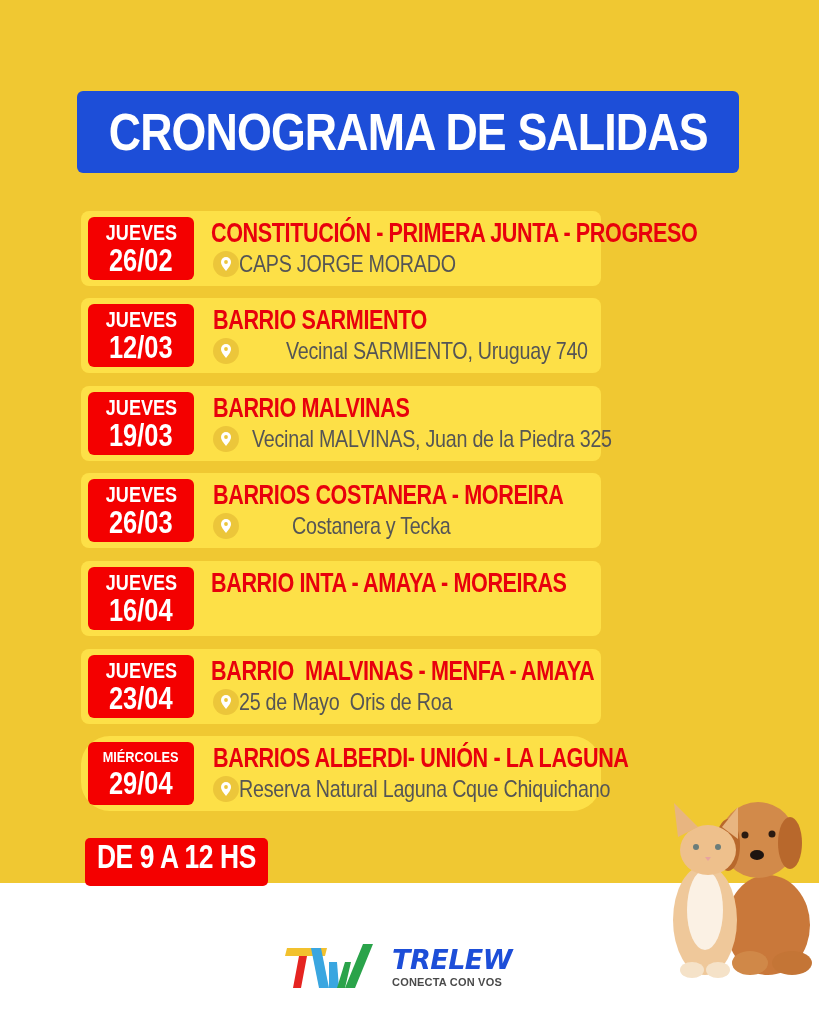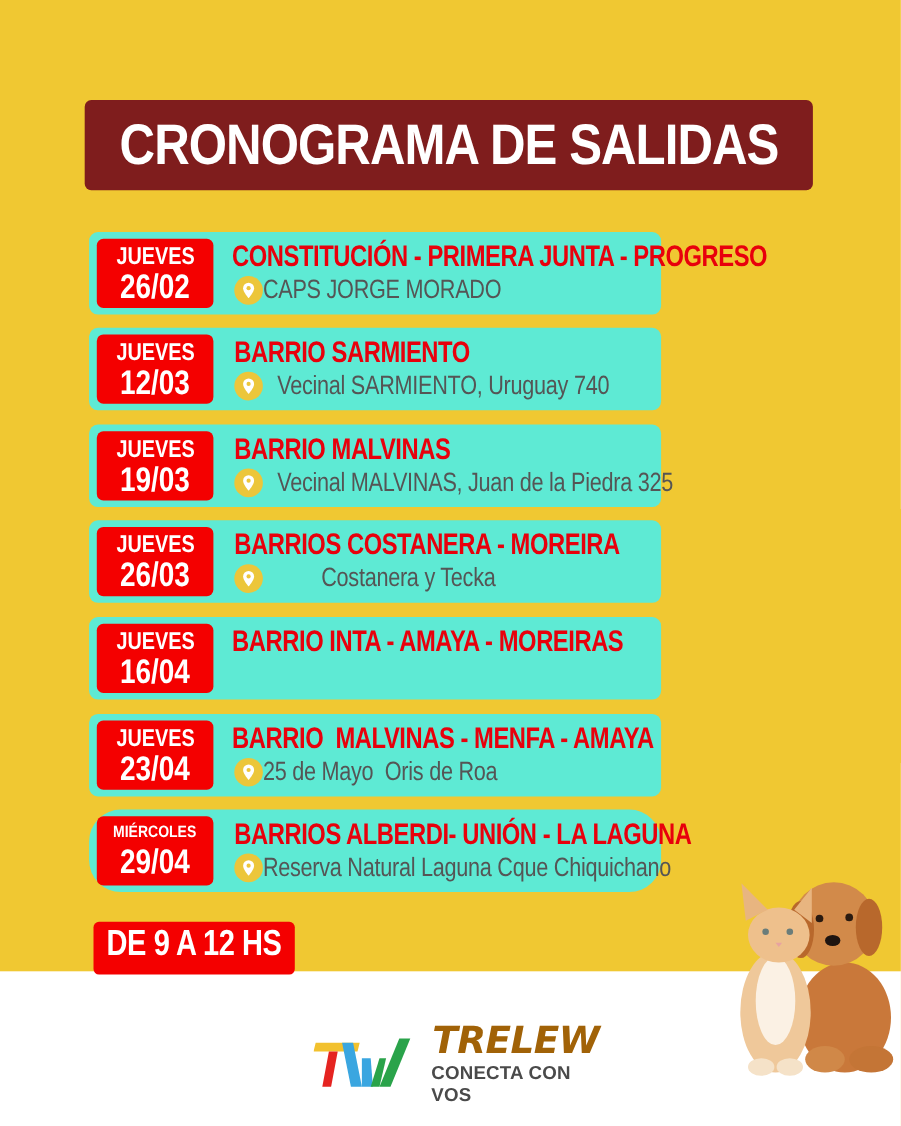--- a/index.html
+++ b/index.html
@@ -8,30 +8,30 @@
     position: relative;
     font-family: "Liberation Sans", "DejaVu Sans", sans-serif;
     background: #ffffff;
   }
   .yellow-bg {
     position: absolute; left: 0; top: 0; width: 819px; height: 883px;
     background: #f0c832;
   }
   .title-banner {
     position: absolute; left: 77px; top: 91px; width: 662px; height: 82px;
-    background: #7f1d1d; border-radius: 6px;
+    background: #1d4ed8; border-radius: 6px;
     display: flex; align-items: center; justify-content: center;
   }
   .title-banner span {
     color: #fff; font-weight: bold; font-size: 52px; letter-spacing: -1px;
     transform: scaleX(0.86); white-space: nowrap; display: inline-block;
   }
   .card {
     position: absolute; left: 81px; width: 520px; height: 75px;
-    background: #5eead4; border-radius: 8px;
+    background: #fde047; border-radius: 8px;
   }
   .date-badge {
     position: absolute; left: 7px; top: 6px; width: 106px; height: 63px;
     background: #f40000; border-radius: 6px;
     color: #fff; font-weight: bold; text-align: center;
     display: flex; flex-direction: column; justify-content: center; align-items: center;
     line-height: 1;
   }
   .date-badge .day {
     font-size: 22px; display: inline-block; transform: scaleX(0.82); white-space: nowrap;
@@ -68,24 +68,24 @@
     transform: scaleX(0.8); white-space: nowrap; letter-spacing: -0.5px;
   }
   .logo {
     position: absolute; left: 285px; top: 940px; width: 260px; height: 54px;
     display: flex; align-items: center;
   }
   .logo-mark { width: 92px; height: 50px; flex: none; }
   .logo-text { margin-left: 15px; display: flex; flex-direction: column; }
   .logo-name {
     font-family: "DejaVu Sans", sans-serif; font-weight: bold; font-style: italic;
-    color: #a16207; font-size: 34px; line-height: 1; letter-spacing: -0.5px; text-align: right;
+    color: #1d4ed8; font-size: 27px; line-height: 1; letter-spacing: -0.5px;
   }
   .logo-tag {
-    color: #4a4a4a; font-weight: bold; font-size: 17px; margin-top: 3px; letter-spacing: 0.2px;
+    color: #4a4a4a; font-weight: bold; font-size: 11px; margin-top: 3px; letter-spacing: 0.2px;
   }
   .pets { position: absolute; left: 650px; top: 785px; width: 169px; height: 195px; }
 </style>
 </head>
 <body>
 
 <div class="yellow-bg"></div>
 
 <div class="title-banner">
   <span>CRONOGRAMA DE SALIDAS</span>
@@ -107,21 +107,21 @@
     <span class="loc-text">CAPS JORGE MORADO</span>
   </div>
 </div>
 
 <div class="card" style="top:298px;">
   <div class="date-badge">
     <span class="day">JUEVES</span>
     <span class="date">12/03</span>
   </div>
   <div class="card-title" style="left:132px;">BARRIO SARMIENTO</div>
-  <div class="card-location" style="left:132px;">
+  <div class="card-location" style="left:132px;gap:34px;">
     <span class="pin">
         <svg viewBox="0 0 14 16">
           <path d="M7 1a5 5 0 0 0-5 5c0 3.5 5 9 5 9s5-5.5 5-9a5 5 0 0 0-5-5z" fill="#fff"></path>
           <circle cx="7" cy="6" r="1.9" fill="#ecc63a"></circle>
         </svg>
       </span>
     <span class="loc-text" style="margin-left:13px;">Vecinal SARMIENTO, Uruguay 740</span>
   </div>
 </div>
 

